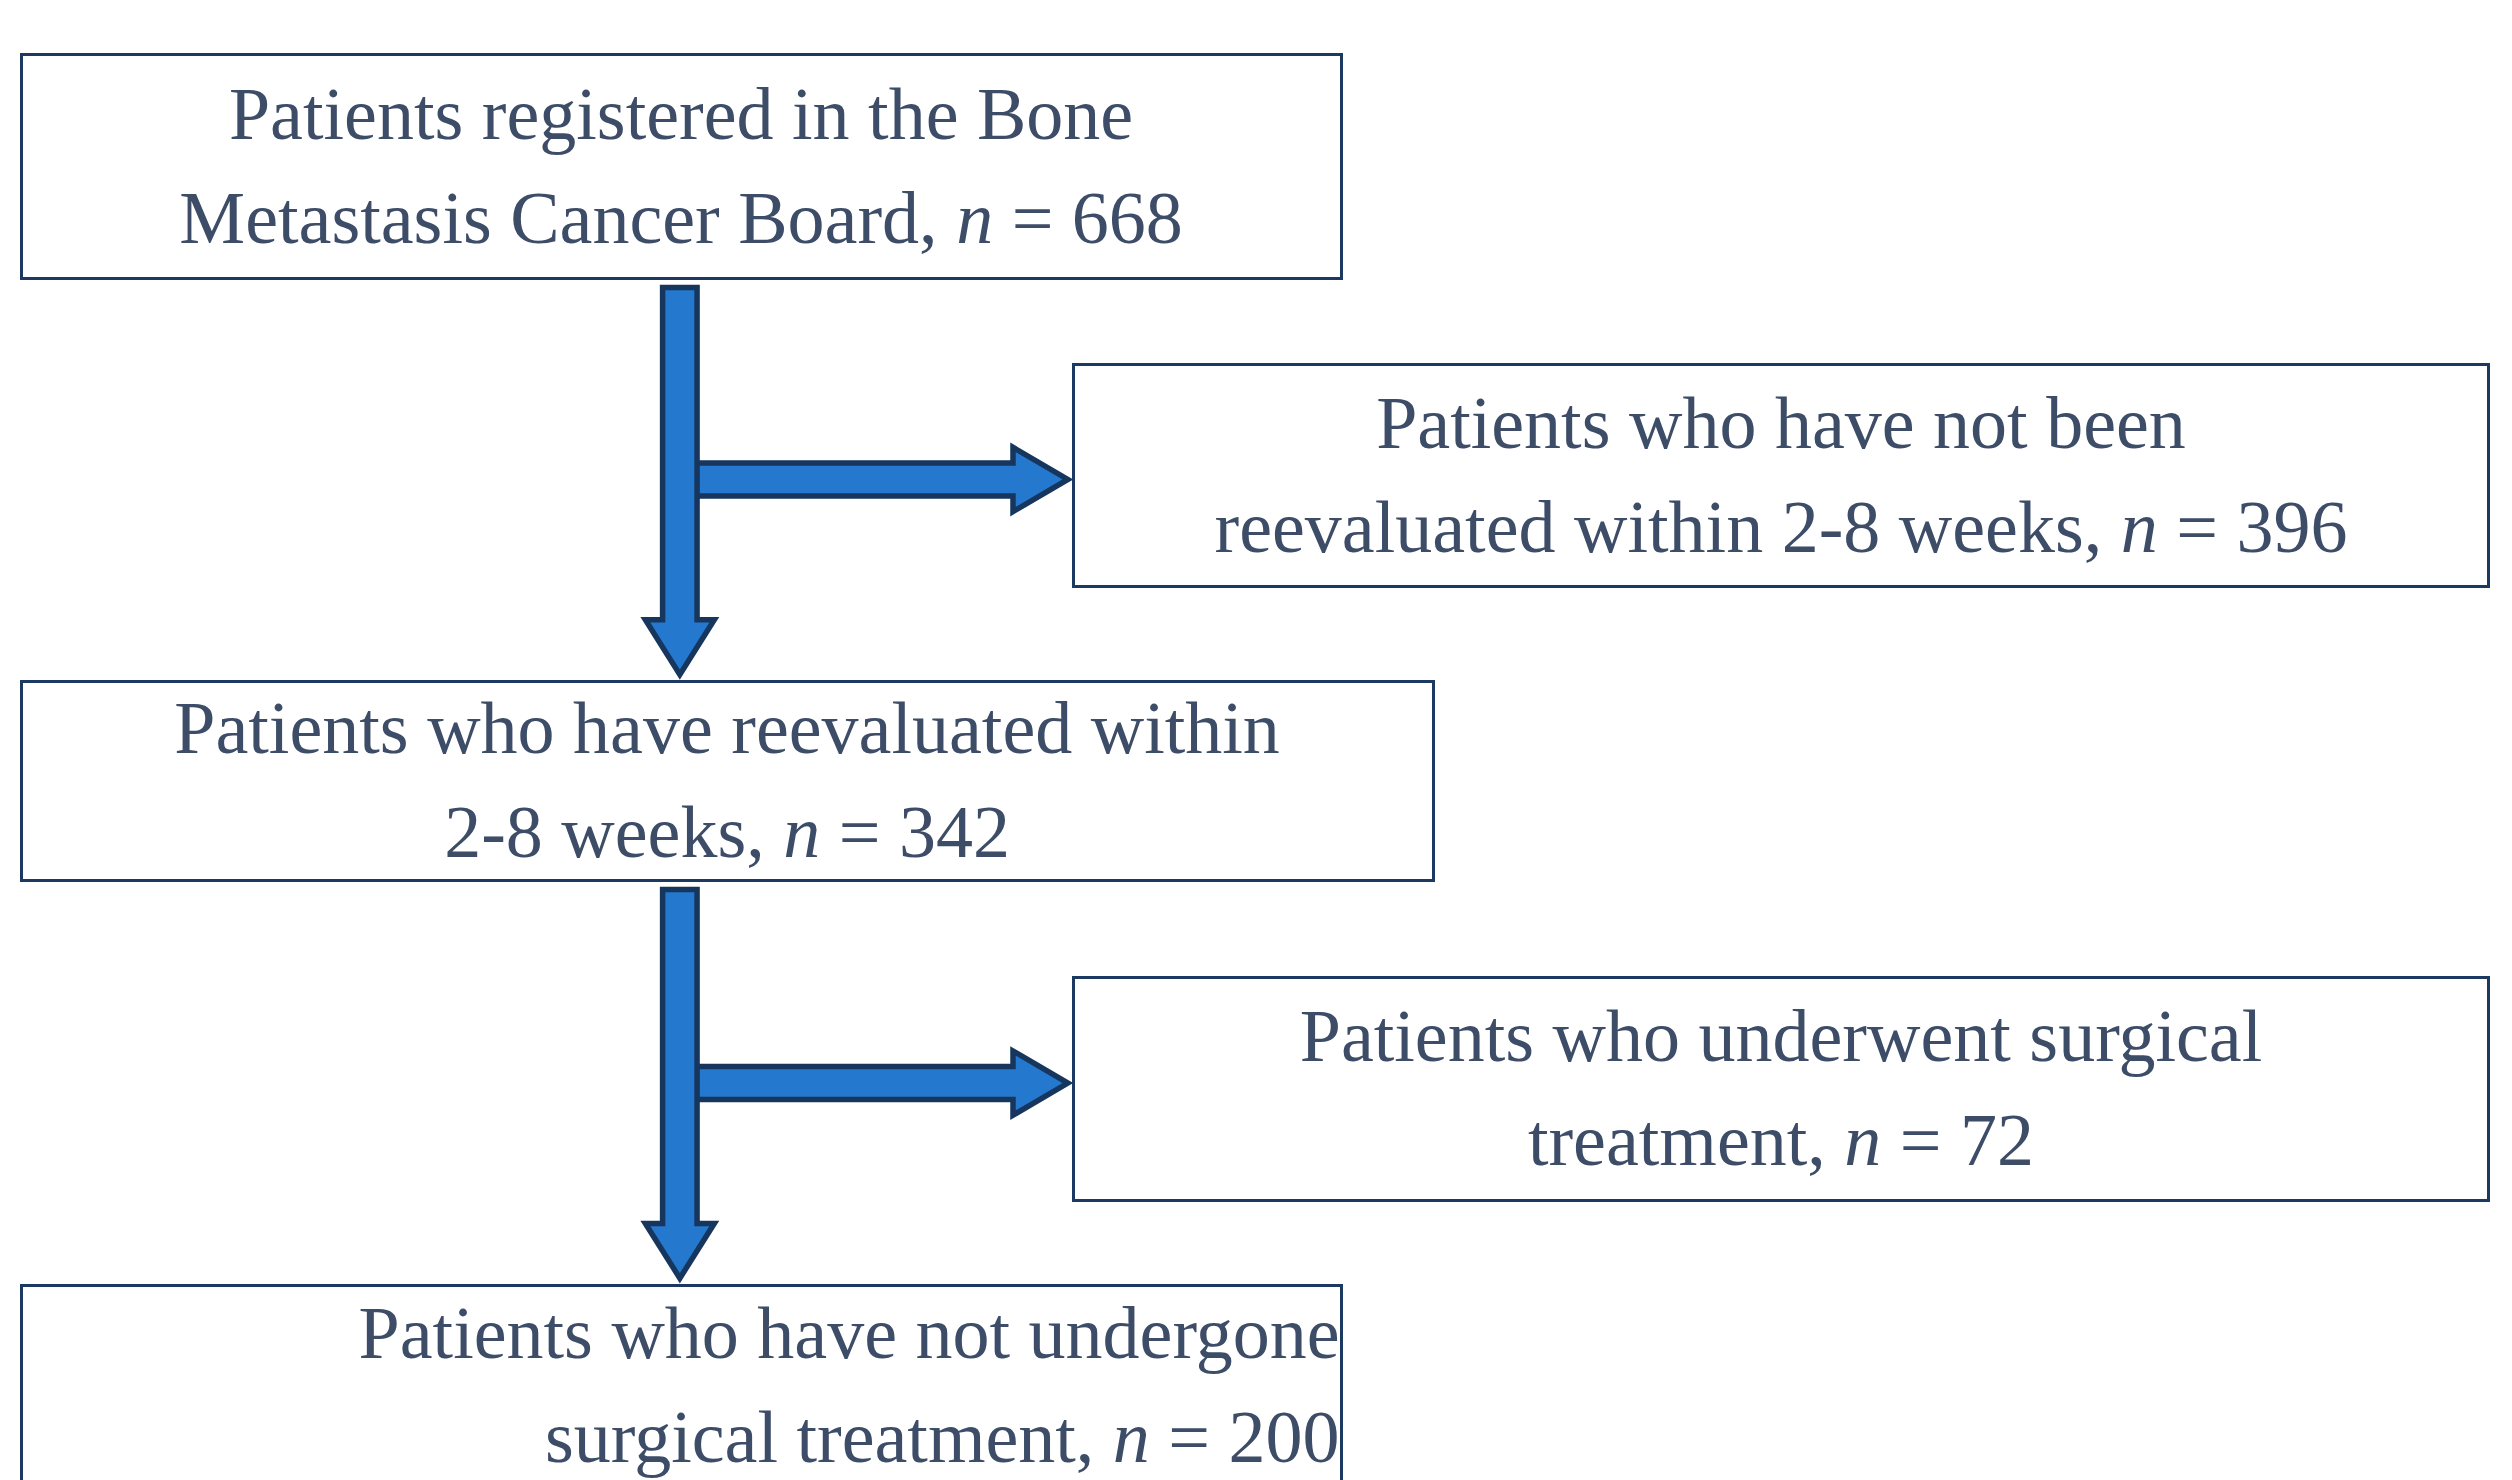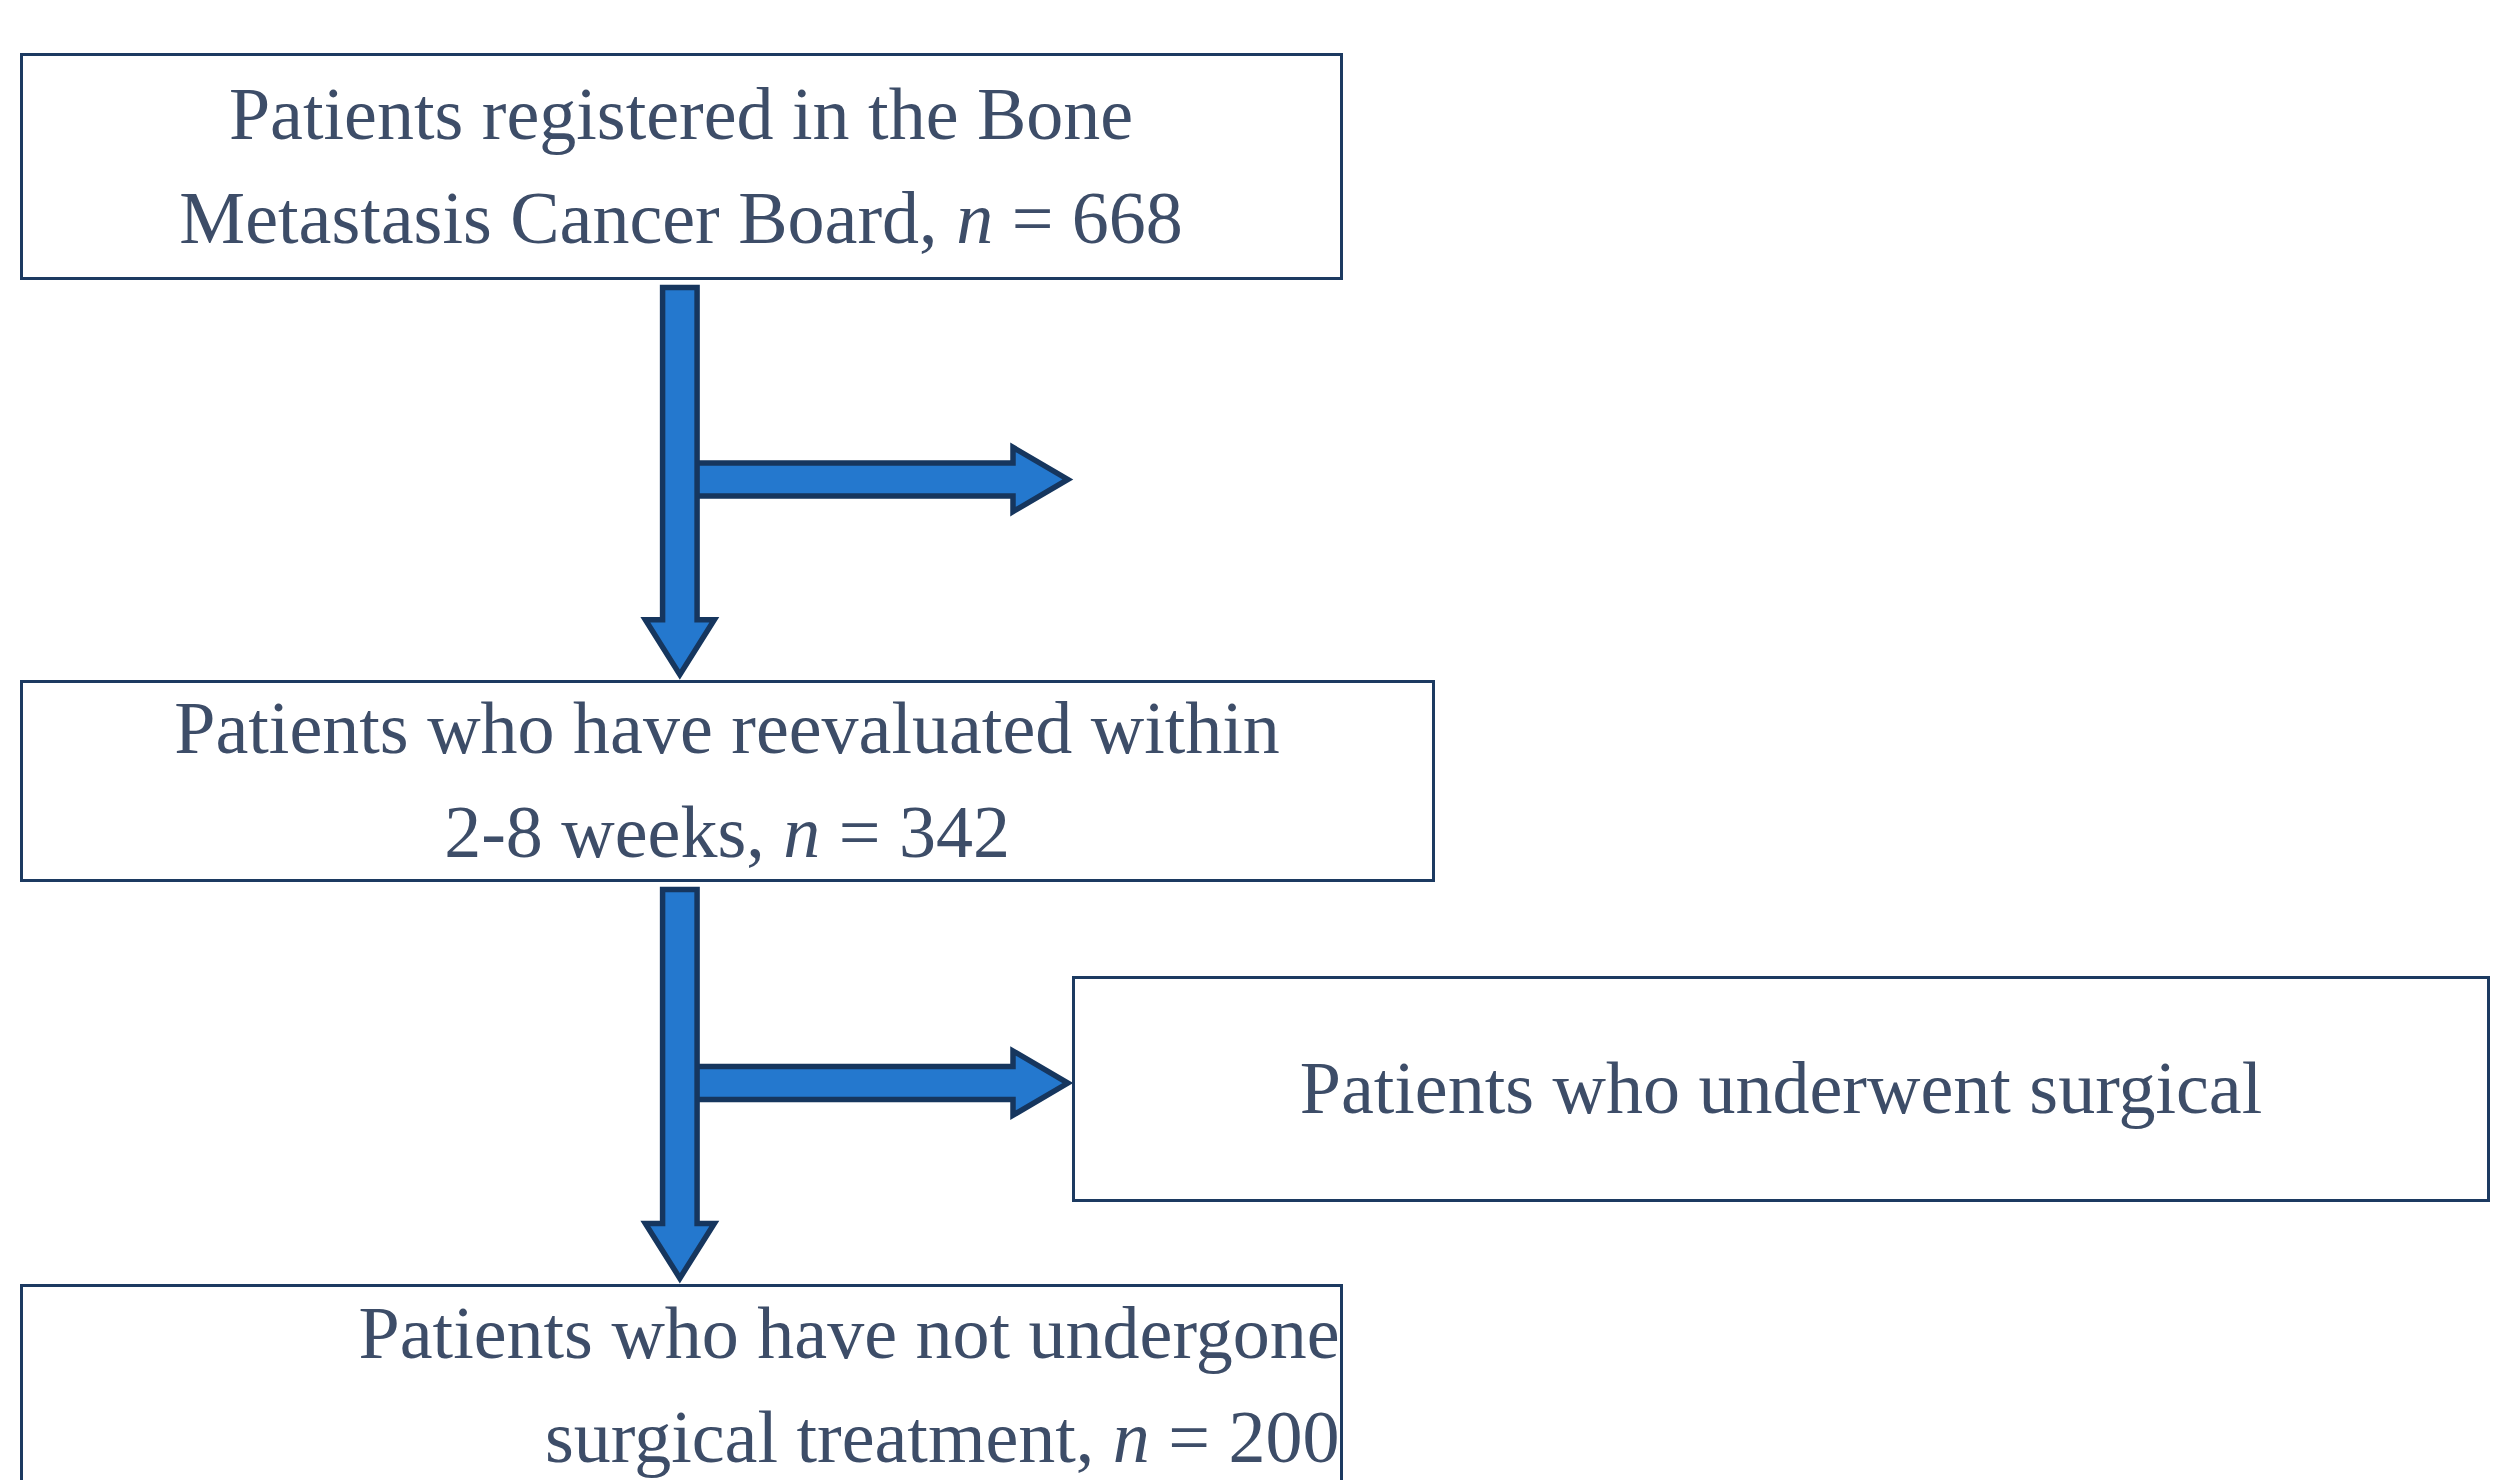--- a/index.html
+++ b/index.html
@@ -65,28 +65,33 @@
     <polygon points="860,1316 1292,1316 1292,1296 1362,1337 1292,1378 1292,1358 860,1358"></polygon>
     <polygon points="845,322 889,322 889,746 911,746 867,816 823,746 845,746"></polygon>
     <polygon points="845,1090 889,1090 889,1516 911,1516 867,1586 823,1516 845,1516"></polygon>
   </svg>
 
   <div class="box" id="box-0">
     <div class="line"><span>Patients registered in the Bone</span><i class="nvar"></i><span></span></div>
     <div class="line"><span>Metastasis Cancer Board, </span><i class="nvar">n</i><span> = 668</span></div>
   </div>
 
+  <div class="box" id="box-1">
+    <div class="line"><span>Patients who have not been</span><i class="nvar"></i><span></span></div>
+    <div class="line"><span>reevaluated within 2-8 weeks, </span><i class="nvar">n</i><span> = 396</span></div>
+  </div>
 
   <div class="box" id="box-2">
     <div class="line"><span>Patients who have reevaluated within</span><i class="nvar"></i><span></span></div>
     <div class="line"><span>2-8 weeks, </span><i class="nvar">n</i><span> = 342</span></div>
   </div>
 
   <div class="box" id="box-3">
     <div class="line"><span>Patients who underwent surgical</span><i class="nvar"></i><span></span></div>
+    <div class="line"><span>treatment, </span><i class="nvar">n</i><span> = 72</span></div>
   </div>
 
   <div class="box" id="box-4">
     <div class="line"><span>Patients who have not undergone</span><i class="nvar"></i><span></span></div>
     <div class="line"><span>surgical treatment, </span><i class="nvar">n</i><span> = 200</span></div>
   </div>
 
 </div>
 
 

